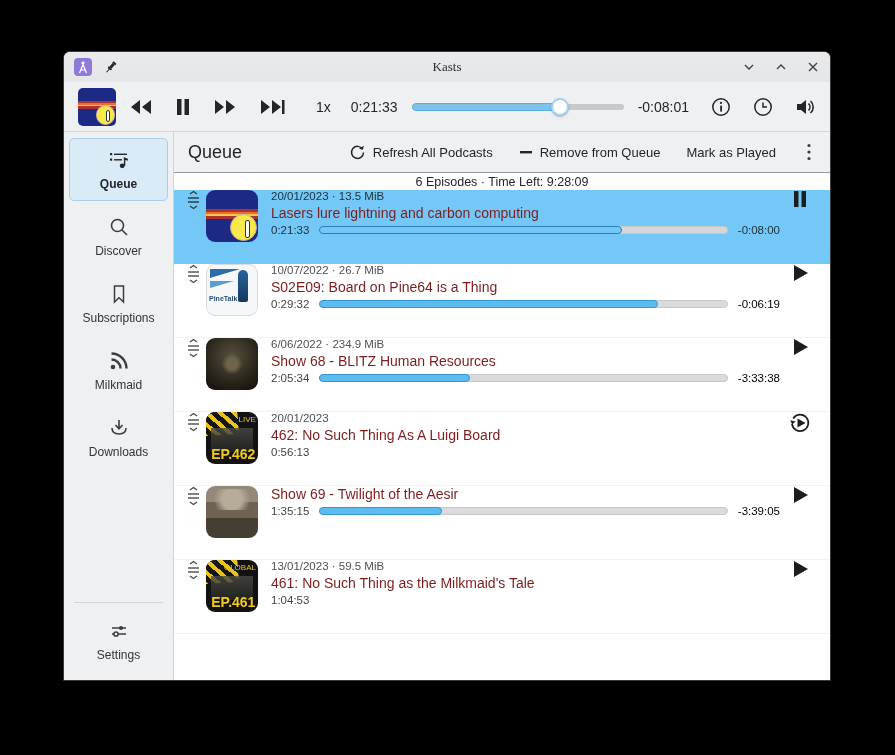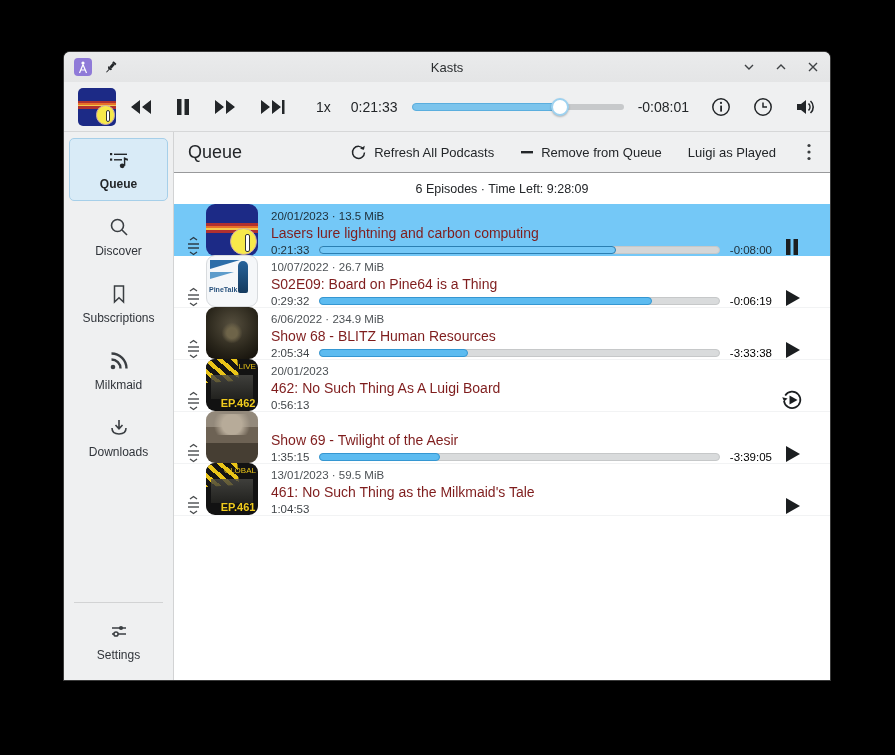--- a/index.html
+++ b/index.html
@@ -1,20 +1,20 @@
 <!DOCTYPE html>
 <html><head>
 <meta charset="utf-8">
 <style>
   * { margin:0; padding:0; box-sizing:border-box; }
   html,body { width:895px; height:755px; background:#000; font-family:"Liberation Sans", sans-serif; overflow:hidden; }
   .window { position:absolute; left:64px; top:52px; width:766px; height:628px; background:#fff; border-radius:6px 6px 0 0; overflow:hidden; box-shadow:0 0 0 1px #3a3a3a; display:flex; flex-direction:column; }
 
   
-  .titlebar { height:30px; background:linear-gradient(180deg,#eaebec,#e4e5e6); display:flex; align-items:center; padding:4px 10px; flex:none; position:relative; }
+  .titlebar { height:30px; background:linear-gradient(180deg,#eaebec,#e4e5e6); display:flex; align-items:center; padding:4px 10px; flex:none; position:relative;font-family:Liberation Serif, serif; }
   .titlebar .title { position:absolute; left:0; right:0; text-align:center; font-size:13px; color:#2b2e30; }
   .tb-left { display:flex; align-items:center; gap:12px; z-index:1; }
   .tb-right { margin-left:auto; display:flex; align-items:center; gap:18px; z-index:1; }
   .tb-btn { width:14px; height:14px; display:flex; align-items:center; justify-content:center; cursor:pointer; }
 
   
   .playerbar { height:50px; background:#eff0f1; display:flex; align-items:center; padding:0 14px; flex:none; border-bottom:1px solid #d6d7d8; }
   .pbtn { border:none; background:none; padding:0; margin-right:22px; display:flex; align-items:center; cursor:pointer; }
   .speed { font-size:14px; color:#232629; margin:0 20px 0 8px; cursor:pointer; }
   .ptime { font-size:14px; color:#232629; white-space:nowrap; }
@@ -35,24 +35,24 @@
   .side-spacer { flex:1; }
   .side-divider { height:1px; background:#d2d3d4; margin:4px 10px; }
 
   .main { flex:1; display:flex; flex-direction:column; background:#fff; min-width:0; }
   .main-header { height:41px; background:#eff0f1; border-bottom:1px solid #98999b; display:flex; align-items:center; padding:0 14px; flex:none; }
   .main-title { font-size:18px; color:#232629; }
   .toolbar { margin-left:auto; display:flex; align-items:center; gap:26px; }
   .tool-btn { display:flex; align-items:center; gap:7px; font-size:13px; color:#232629; background:none; border:none; cursor:pointer; font-family:inherit; }
   .kebab { cursor:pointer; padding:2px 4px; display:flex; }
 
-  .statusbar { height:31px; display:flex; align-items:center; justify-content:center; font-size:12.5px; color:#232629; background:#fff; flex:none; }
+  .statusbar { height:17px; display:flex; align-items:center; justify-content:center; font-size:12.5px; color:#232629; background:#fff; flex:none; }
 
   .list { flex:1; overflow:hidden; }
-  .row { height:52px; display:flex; align-items:flex-end; padding:0 18px 0 6px; border-bottom:1px solid #f2f3f4; }
+  .row { height:74px; display:flex; align-items:flex-start; padding:0 10px 0 6px; border-bottom:1px solid #f2f3f4; }
   .row.selected { background:#74c8f7; border-bottom:none; }
   .drag { width:26px; display:flex; justify-content:center; cursor:grab; flex:none; }
   .art { width:52px; height:52px; border-radius:9px; margin-right:13px; position:relative; overflow:hidden; flex:none; }
   .einfo { flex:1; min-width:0; display:flex; flex-direction:column; gap:3px; }
   .emeta { font-size:11.5px; color:#4c5155; }
   .row.selected .emeta { color:#20323d; }
   .etitle { font-size:14px; color:#7f1d1d; white-space:nowrap; overflow:hidden; text-overflow:ellipsis; }
   .eprog { display:flex; align-items:center; font-size:11.5px; color:#3f444
 8; }
   .eprog .t1 { color:#3f4448; }
@@ -73,21 +73,21 @@
   .art-pinetalk .tri1 { position:absolute; left:6%; top:8%; width:0; height:0; border-top:9px solid #2c6da8; border-right:30px solid transparent; }
   .art-pinetalk .tri2 { position:absolute; left:6%; top:32%; width:0; height:0; border-top:7px solid #5d9ccb; border-right:24px solid transparent; }
   .art-pinetalk .mic { position:absolute; right:18%; top:10%; width:20%; height:64%; background:linear-gradient(180deg,#27639b,#143a5e); border-radius:5px 5px 2px 2px; }
   .art-pinetalk .mictxt { position:absolute; left:4%; bottom:26%; font-size:7px; font-weight:bold; color:#27517c; }
   .art-horror { background:radial-gradient(circle at 50% 35%, #57503f, #2a261b 60%, #14110b 95%); }
   .art-horror .blot { position:absolute; left:30%; top:28%; width:40%; height:44%; background:radial-gradient(circle,#6e6449 0 35%, transparent 70%); }
   .art-nst { background:#121212; }
   .art-nst .stripes { position:absolute; left:-8%; top:-8%; width:70%; height:52%; background:repeating-linear-gradient(45deg,#e9c418 0 4px,#151515 4px 9px); transform:rotate(-4deg); }
   .art-nst .tag { position:absolute; right:4%; top:6%; font-size:8px; font-weight:normal; color:#e9c418; }
   .art-nst .scene { position:absolute; left:10%; top:30%; width:80%; height:46%; background:linear-gradient(180deg,#4a4a46,#262622); opacity:.8; }
-  .art-nst .ep { position:absolute; right:5%; bottom:3%; font-size:11px; font-weight:bold; color:#f0cb1d; }
+  .art-nst .ep { position:absolute; right:5%; bottom:3%; font-size:14px; font-weight:bold; color:#f0cb1d; }
   .art-battle { background:linear-gradient(180deg,#93897b 0 30%, #6d6254 30% 62%, #463e33 62% 100%); }
   .art-battle .smoke { position:absolute; left:8%; top:6%; width:84%; height:40%; background:radial-gradient(circle,#b7ab99 0 40%, transparent 75%); }
   .art-battle .ttl { position:absolute; left:8%; top:18%; font-size:5px; color:#f3e9d8; }
   svg { display:block; }
 </style>
 </head>
 <body>
 
 <div class="window">
 
@@ -270,21 +270,21 @@
           </button>
           <button class="tool-btn">
             <span>
               <svg width="14" height="14" viewBox="0 0 14 14">
                   <rect x="1" y="6" width="12" height="2.4" fill="#232629"></rect>
                 </svg>
             </span>
             <span>Remove from Queue</span>
           </button>
           <button class="tool-btn">
-            <span>Luigi as Played</span>
+            <span>Mark as Played</span>
           </button>
           <span class="kebab">
             <svg width="6" height="20" viewBox="0 0 6 20">
                 <circle cx="3" cy="3.5" r="1.6" fill="#3a3d3f"></circle>
                 <circle cx="3" cy="10" r="1.6" fill="#3a3d3f"></circle>
                 <circle cx="3" cy="16.5" r="1.6" fill="#3a3d3f"></circle>
               </svg>
           </span>
         </div>
       </div>

